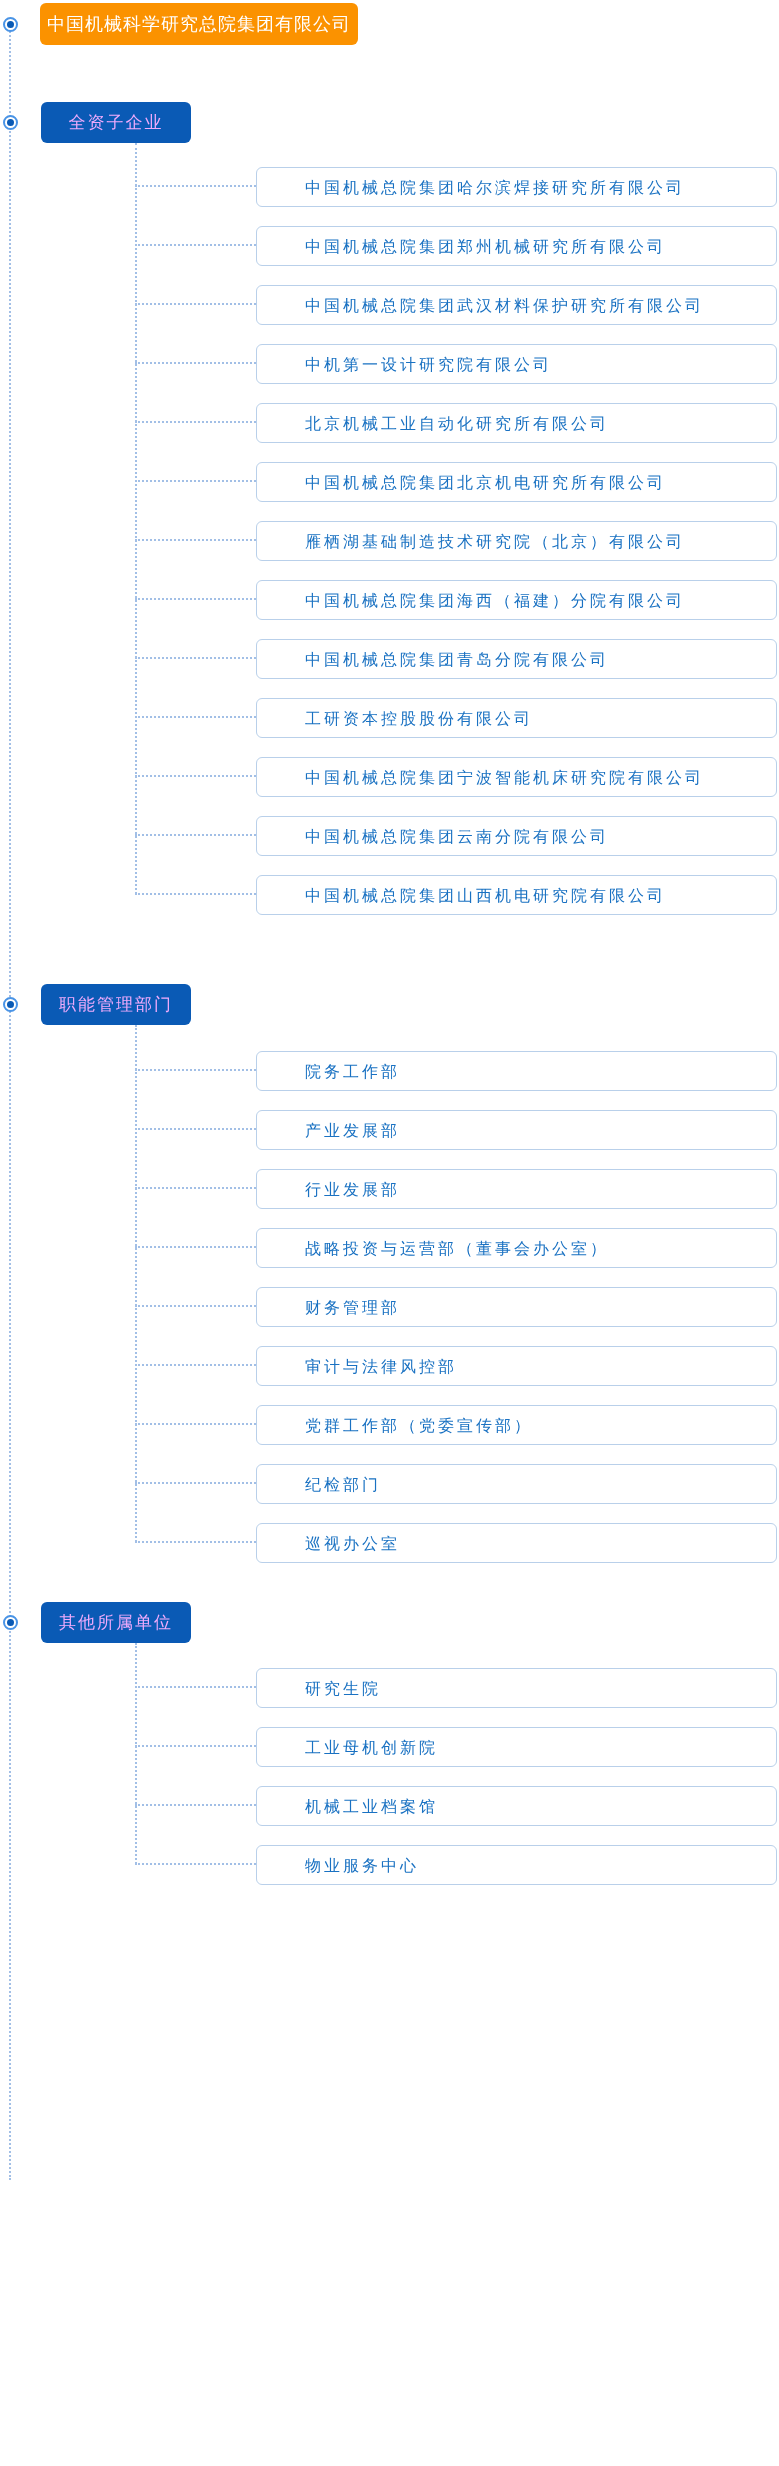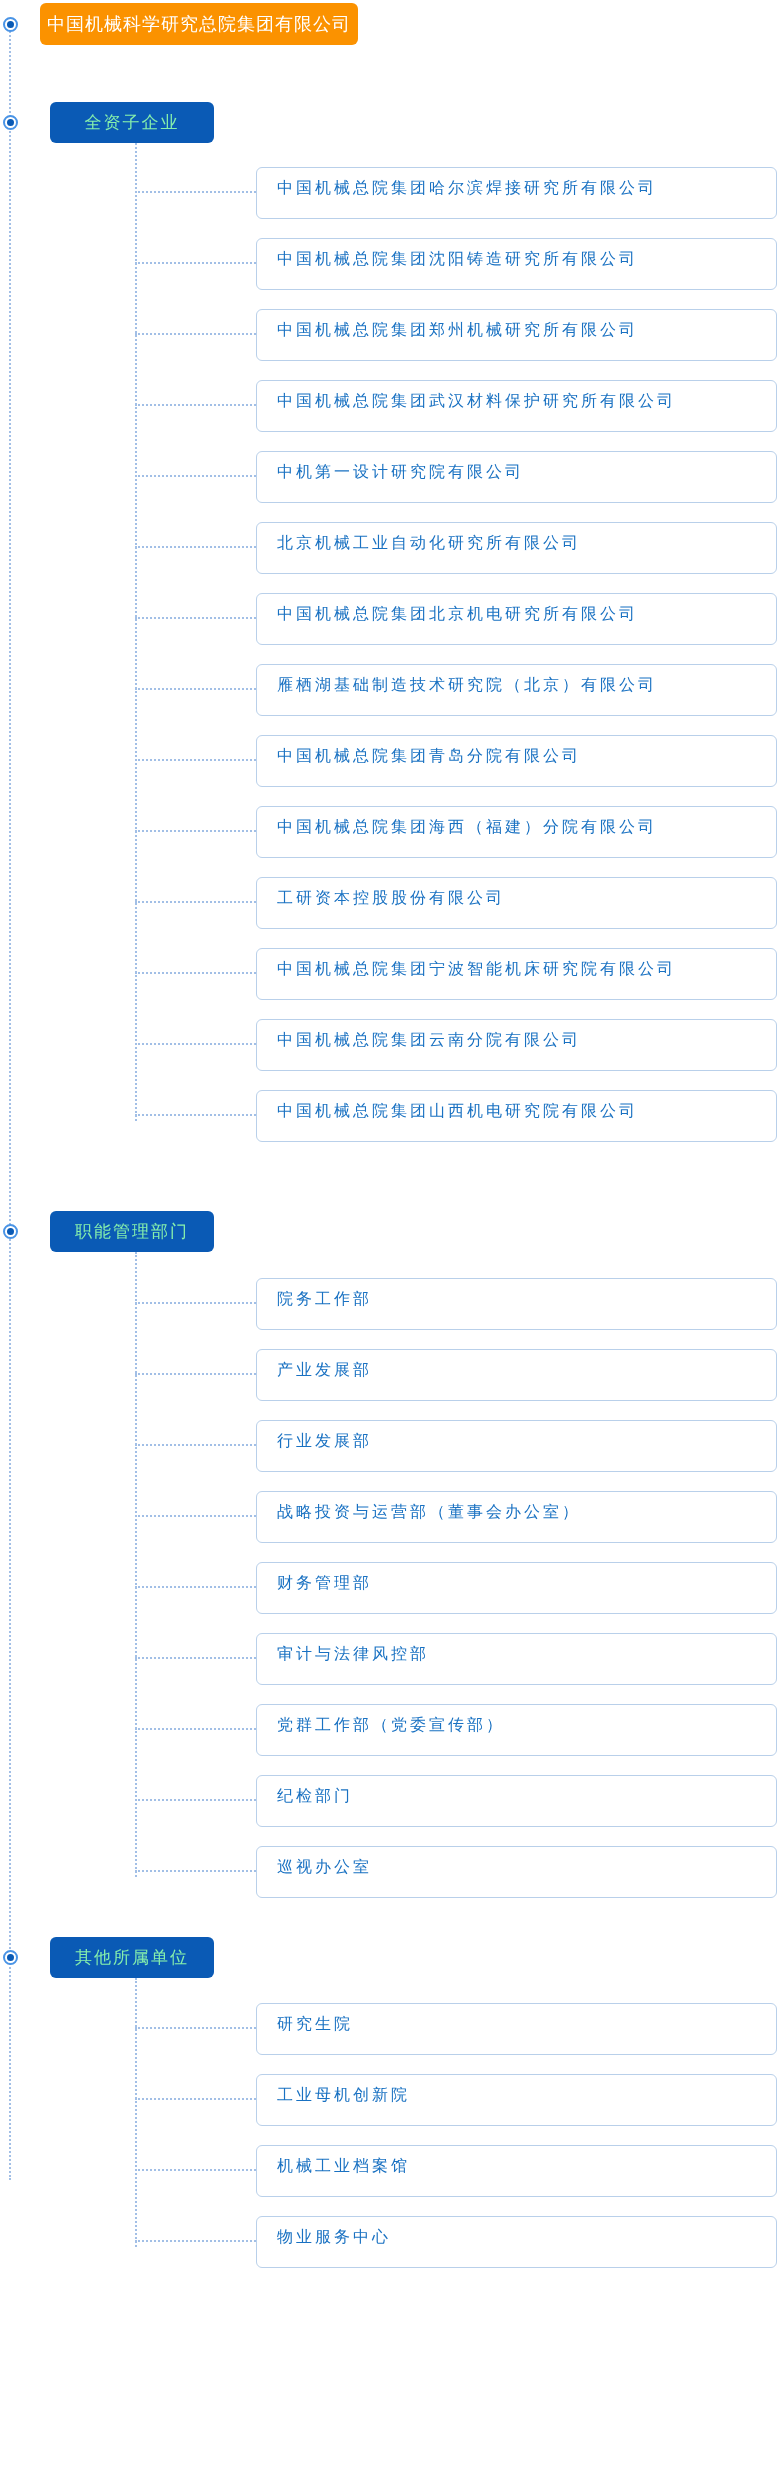--- a/index.html
+++ b/index.html
@@ -43,22 +43,22 @@
     font-family:inherit; cursor:pointer;
   }
 
   
   section.branch{ margin-top:39px; }
   #sections > section:nth-child(1){ margin-top:57px; }
   #sections > section:nth-child(2){ margin-top:69px; }
 
   .branch-header-row{ display:flex; align-items:center; height:41px; }
   .branch-btn{
-    margin-left:32px; width:164px; height:41px; border:none; border-radius:6px;
-    background:var(--blue); color:#86efac; font-size:17px; letter-spacing:2px;
+    margin-left:23px; width:150px; height:41px; border:none; border-radius:6px;
+    background:var(--blue); color:#f0abfc; font-size:17px; letter-spacing:2px;
     display:flex; align-items:center; justify-content:center;
     font-family:inherit; cursor:pointer;
   }
 
   ul.branch-items{
     list-style:none; margin:0 0 0 135px; padding:24px 0 0 121px; position:relative;
   }
   
   ul.branch-items::before{
     content:""; position:absolute; left:0; top:0; width:0;
@@ -71,24 +71,24 @@
 
   li.item-row{ position:relative; }
   li.item-row + li.item-row{ margin-top:19px; }
   
   li.item-row::before{
     content:""; position:absolute; left:-121px; top:50%; margin-top:-2px;
     width:121px; height:0; border-top:2px dotted var(--dot);
   }
 
   .item-box{
-    width:521px; height:52px; background:#fff;
+    width:521px; height:40px; background:#fff;
     border:1px solid var(--item-border); border-radius:6px;
     color:var(--item-text); font-size:16px; letter-spacing:3px;
-    line-height:40px; padding-left:20px;
+    line-height:40px; padding-left:48px;
     white-space:nowrap; overflow:hidden; cursor:pointer;
   }
 </style>
 </head>
 <body>
 
 <div id="chart">
   <div id="spine" style="top: 21px; height: 2155.5px;"></div>
 
   <div class="root-row">
@@ -100,45 +100,42 @@
   <section class="branch">
     <div class="branch-header-row">
       <span class="bullet"></span>
       <button class="branch-btn">全资子企业</button>
     </div>
     <ul class="branch-items">
           <li class="item-row">
             <div class="item-box">中国机械总院集团哈尔滨焊接研究所有限公司</div>
           </li>
           <li class="item-row">
-            <div class="item-box">中国机械总院集团沈阳铸造研究所有限公司</div>
-          </li>
-          <li class="item-row">
             <div class="item-box">中国机械总院集团郑州机械研究所有限公司</div>
           </li>
           <li class="item-row">
             <div class="item-box">中国机械总院集团武汉材料保护研究所有限公司</div>
           </li>
           <li class="item-row">
             <div class="item-box">中机第一设计研究院有限公司</div>
           </li>
           <li class="item-row">
             <div class="item-box">北京机械工业自动化研究所有限公司</div>
           </li>
           <li class="item-row">
             <div class="item-box">中国机械总院集团北京机电研究所有限公司</div>
           </li>
           <li class="item-row">
             <div class="item-box">雁栖湖基础制造技术研究院（北京）有限公司</div>
           </li>
           <li class="item-row">
+            <div class="item-box">中国机械总院集团海西（福建）分院有限公司</div>
+          </li>
+          <li class="item-row">
             <div class="item-box">中国机械总院集团青岛分院有限公司</div>
-          </li>
-          <li class="item-row">
-            <div class="item-box">中国机械总院集团海西（福建）分院有限公司</div>
           </li>
           <li class="item-row">
             <div class="item-box">工研资本控股股份有限公司</div>
           </li>
           <li class="item-row">
             <div class="item-box">中国机械总院集团宁波智能机床研究院有限公司</div>
           </li>
           <li class="item-row">
             <div class="item-box">中国机械总院集团云南分院有限公司</div>
           </li>

